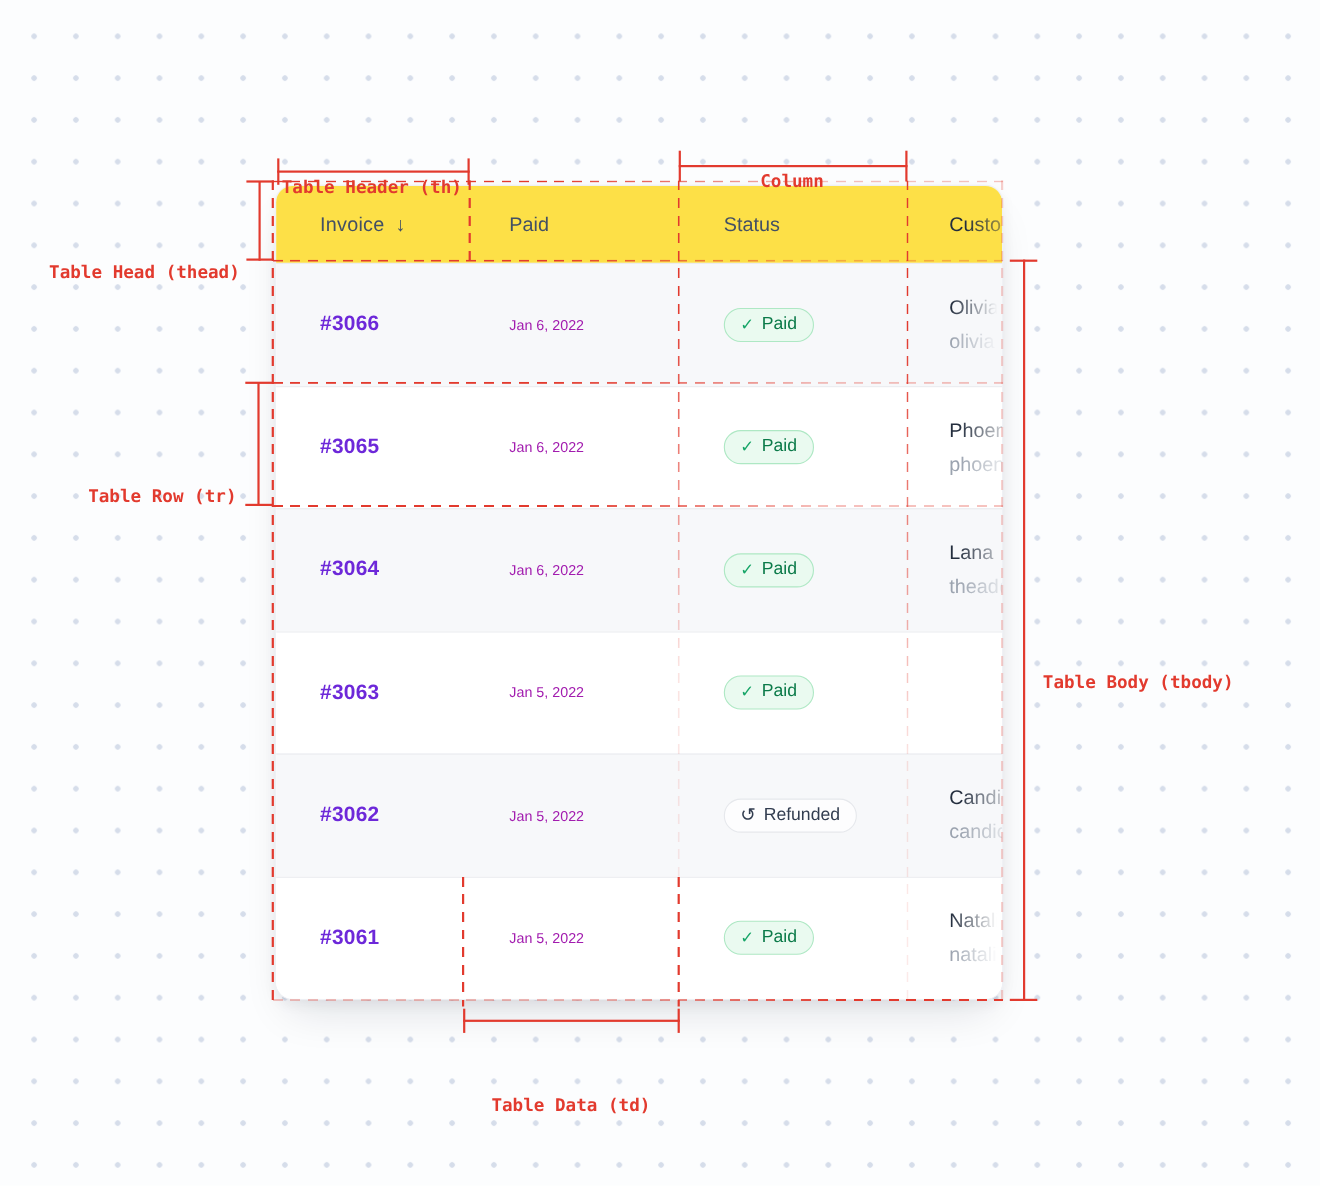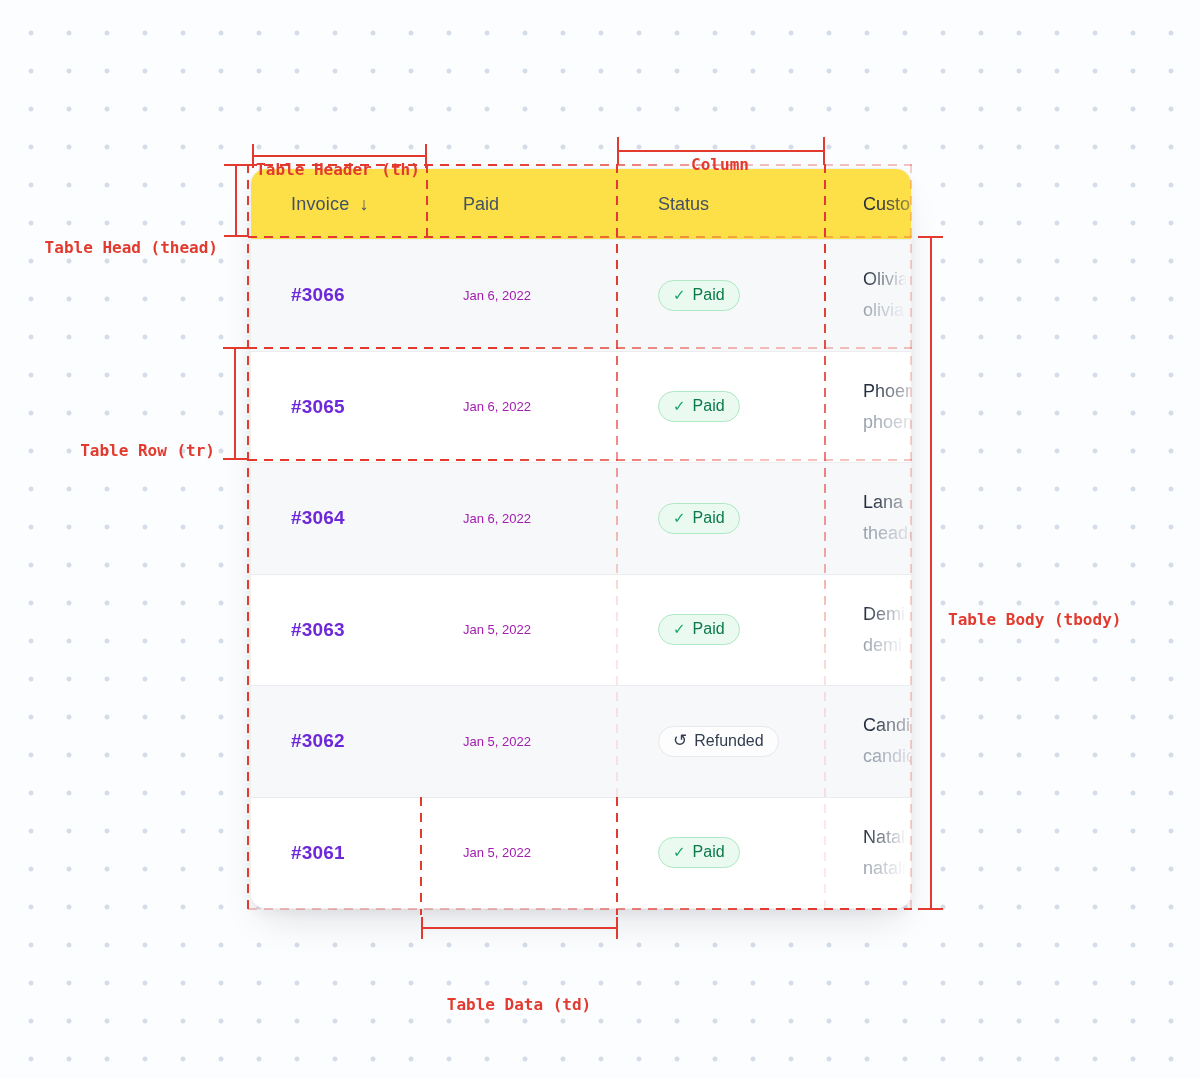--- a/index.html
+++ b/index.html
@@ -124,24 +124,20 @@
 
     <div class="trow body-row">
       <div class="cell c-invoice">#3063</div>
       <div class="cell c-date">Jan 5, 2022</div>
       <div class="cell c-status">
         <span class="badge paid">
           <span class="b-icon">✓</span>
           <span>Paid</span>
         </span>
       </div>
-      <div class="c-customer">
-        <span class="cust-name">Demi</span>
-        <span class="cust-email">demi</span>
-      </div>
     </div>
 
     <div class="trow body-row alt">
       <div class="cell c-invoice">#3062</div>
       <div class="cell c-date">Jan 5, 2022</div>
       <div class="cell c-status">
         <span class="badge refunded">
           <span class="b-icon">↺</span>
           <span>Refunded</span>
         </span>

